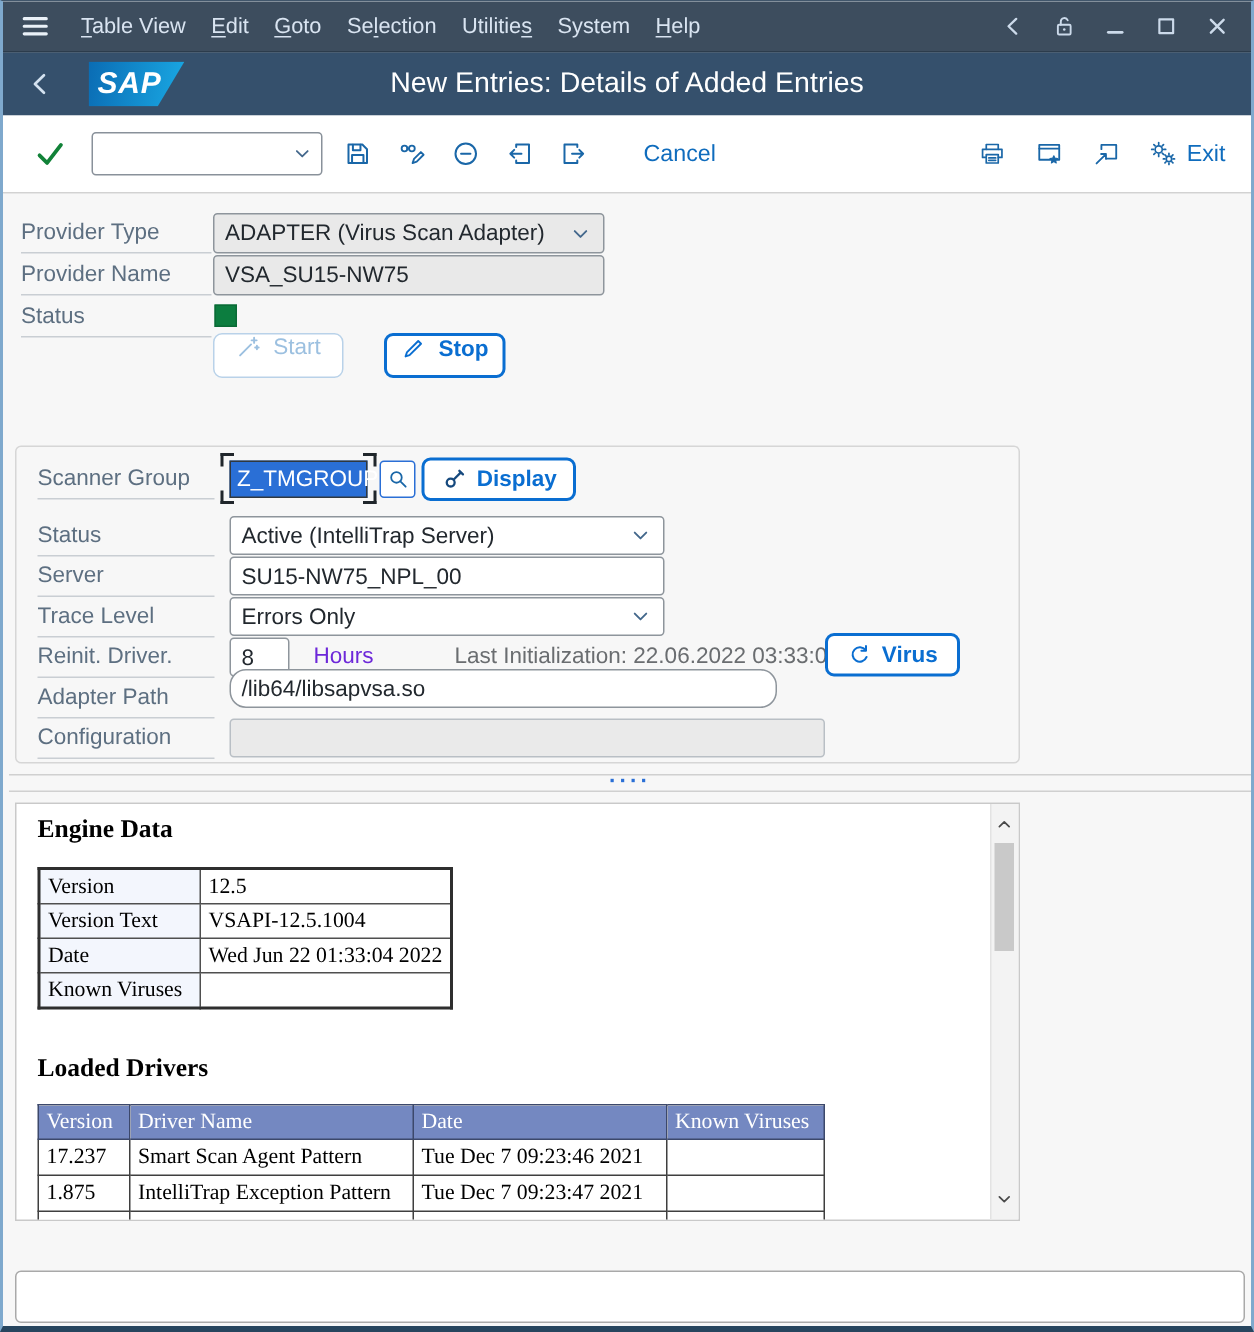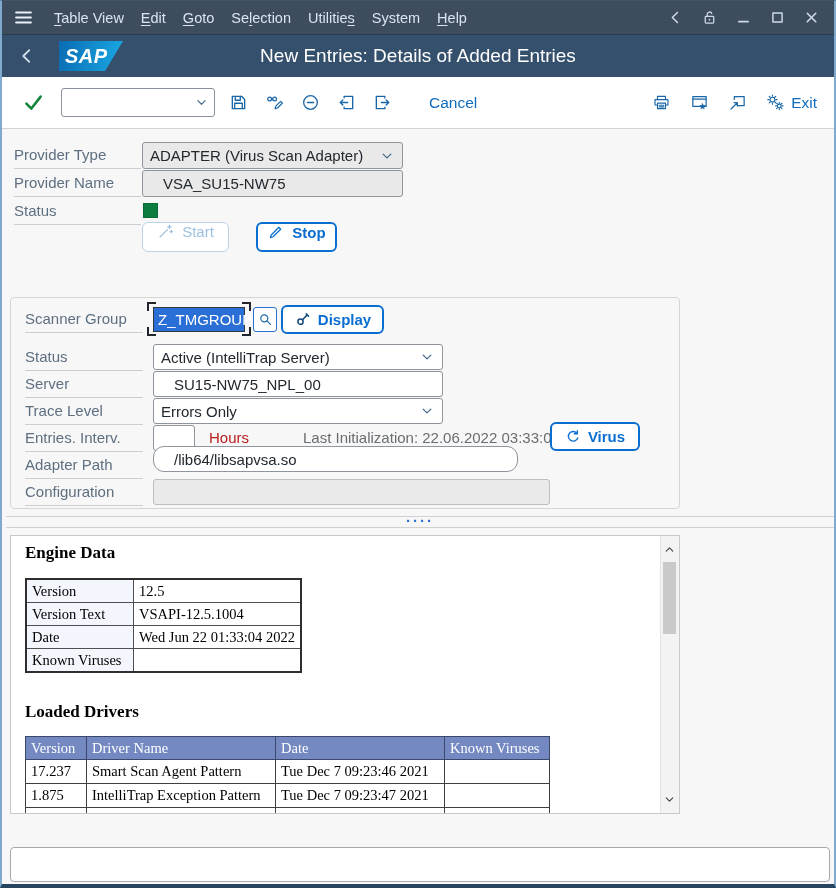--- a/index.html
+++ b/index.html
@@ -46,21 +46,21 @@
   .exit-label{margin-right:17px;margin-left:2px;}
 
   
   .flabel{position:absolute;color:#5d6f81;font-size:15px;height:26px;line-height:26px;
     border-bottom:1px solid #c9ced3;left:12px;width:127px;}
   .combo{position:absolute;box-sizing:border-box;background:#e9e9e9;border:1px solid #8e959c;border-radius:3px;
     height:27px;display:flex;align-items:center;padding:0 7px;font-size:15px;color:#22282e;}
   .combo.white{background:#fff;}
   .combo .chev{margin-left:auto;width:16px;height:16px;color:#44688c;}
   .tinput{position:absolute;box-sizing:border-box;height:27px;border:1px solid #8e959c;border-radius:3px;
-    font-size:15px;color:#22282e;padding:0 20px;font-family:"Liberation Sans",sans-serif;background:#fff;}
+    font-size:15px;color:#22282e;padding:0 7px;font-family:"Liberation Sans",sans-serif;background:#fff;}
   .tinput.gray{background:#e9e9e9;}
   .tinput.disabled{background:#eaeaea;border-color:#b9bfc5;}
   .status-square{position:absolute;left:141px;top:202px;width:13px;height:13px;background:#0c7d3f;border:1px solid #0a6b36;}
   .btn{position:absolute;box-sizing:border-box;height:30px;border-radius:6px;background:#fff;
     display:flex;align-items:flex-start;justify-content:center;gap:8px;font-size:15px;cursor:pointer;}
   .btn .svg-icon{width:17px;height:17px;}
   .btn.disabled{border:1px solid #b9d2e9;color:#9cc0e0;cursor:default;}
   .btn.primary{border:2px solid #0a6ed1;color:#0a6ed1;font-weight:600;}
 
   .section-title{position:absolute;left:12px;top:276px;font-size:16.5px;color:#2b3440;}
@@ -83,21 +83,21 @@
   .sq-btn{position:absolute;left:242px;top:9px;width:24px;height:25px;box-sizing:border-box;
     border:1px solid #2a6fd6;border-radius:3px;background:#fff;display:flex;align-items:center;
     justify-content:center;color:#1a67a8;cursor:pointer;}
   .sq-btn .svg-icon{width:15px;height:15px;}
   .gbtn{box-sizing:border-box;border:2px solid #0a6ed1;border-radius:6px;background:#fff;color:#0a6ed1;
     font-size:15px;font-weight:600;display:flex;align-items:center;justify-content:center;gap:7px;cursor:pointer;}
   .display-btn{position:absolute;left:270px;top:7px;width:103px;height:29px;}
   .display-btn .svg-icon{width:17px;height:17px;color:#16497e;}
   .load-btn{position:absolute;left:539px;top:124px;width:90px;height:29px;}
   .load-btn .svg-icon{width:16px;height:16px;}
-  .hours-label{position:absolute;left:198px;top:127px;height:26px;line-height:26px;color:#b91c1c;font-size:15px;}
+  .hours-label{position:absolute;left:198px;top:127px;height:26px;line-height:26px;color:#6d28d9;font-size:15px;}
   .lastinit{position:absolute;left:292px;top:127px;width:235px;height:26px;line-height:26px;
     text-align:right;color:#6a6d70;font-size:15px;white-space:nowrap;}
 
   
   .splitter{position:absolute;left:4px;top:511px;width:828px;height:20px;cursor:row-resize;}
   .splitter .line{position:absolute;left:0;right:0;height:1px;background:#d0d0d0;}
   .splitter .l1{top:4px;} .splitter .l2{top:15px;}
   .splitter .dots{position:absolute;left:0;right:0;top:-1px;text-align:center;color:#2a6fd6;
     font-size:15px;font-weight:bold;letter-spacing:2px;line-height:20px;}
 
@@ -357,21 +357,21 @@
     <span class="dlabel" style="top:100px">Trace Level</span>
     <span class="combo white" style="left:142px;top:100px;width:290px">
       <span>Errors Only</span>
       <span class="svg-icon chev">
           <svg viewBox="0 0 20 20" fill="none" stroke="currentColor" stroke-width="1.6" stroke-linecap="round" stroke-linejoin="round">
             <path d="M5.2 7.6 L10 12.4 L14.8 7.6"></path>
           </svg>
         </span>
     </span>
 
-    <span class="dlabel" style="top:127px">Entries. Interv.</span>
+    <span class="dlabel" style="top:127px">Reinit. Driver.</span>
     <input class="tinput" style="left: 142px; top: 127px; width: 40px;" value="8">
     <span class="hours-label">Hours</span>
     <span class="lastinit">Last Initialization: 22.06.2022 03:33:05</span>
     <span class="gbtn load-btn">
       <span class="svg-icon">
           <svg viewBox="0 0 20 20" fill="none" stroke="currentColor" stroke-width="1.7" stroke-linecap="round" stroke-linejoin="round">
             <path d="M15.9 11.2 A6 6 0 1 1 15.1 5.6"></path>
             <path d="M15.4 2.2 V6 H11.6"></path>
           </svg>
         </span>

